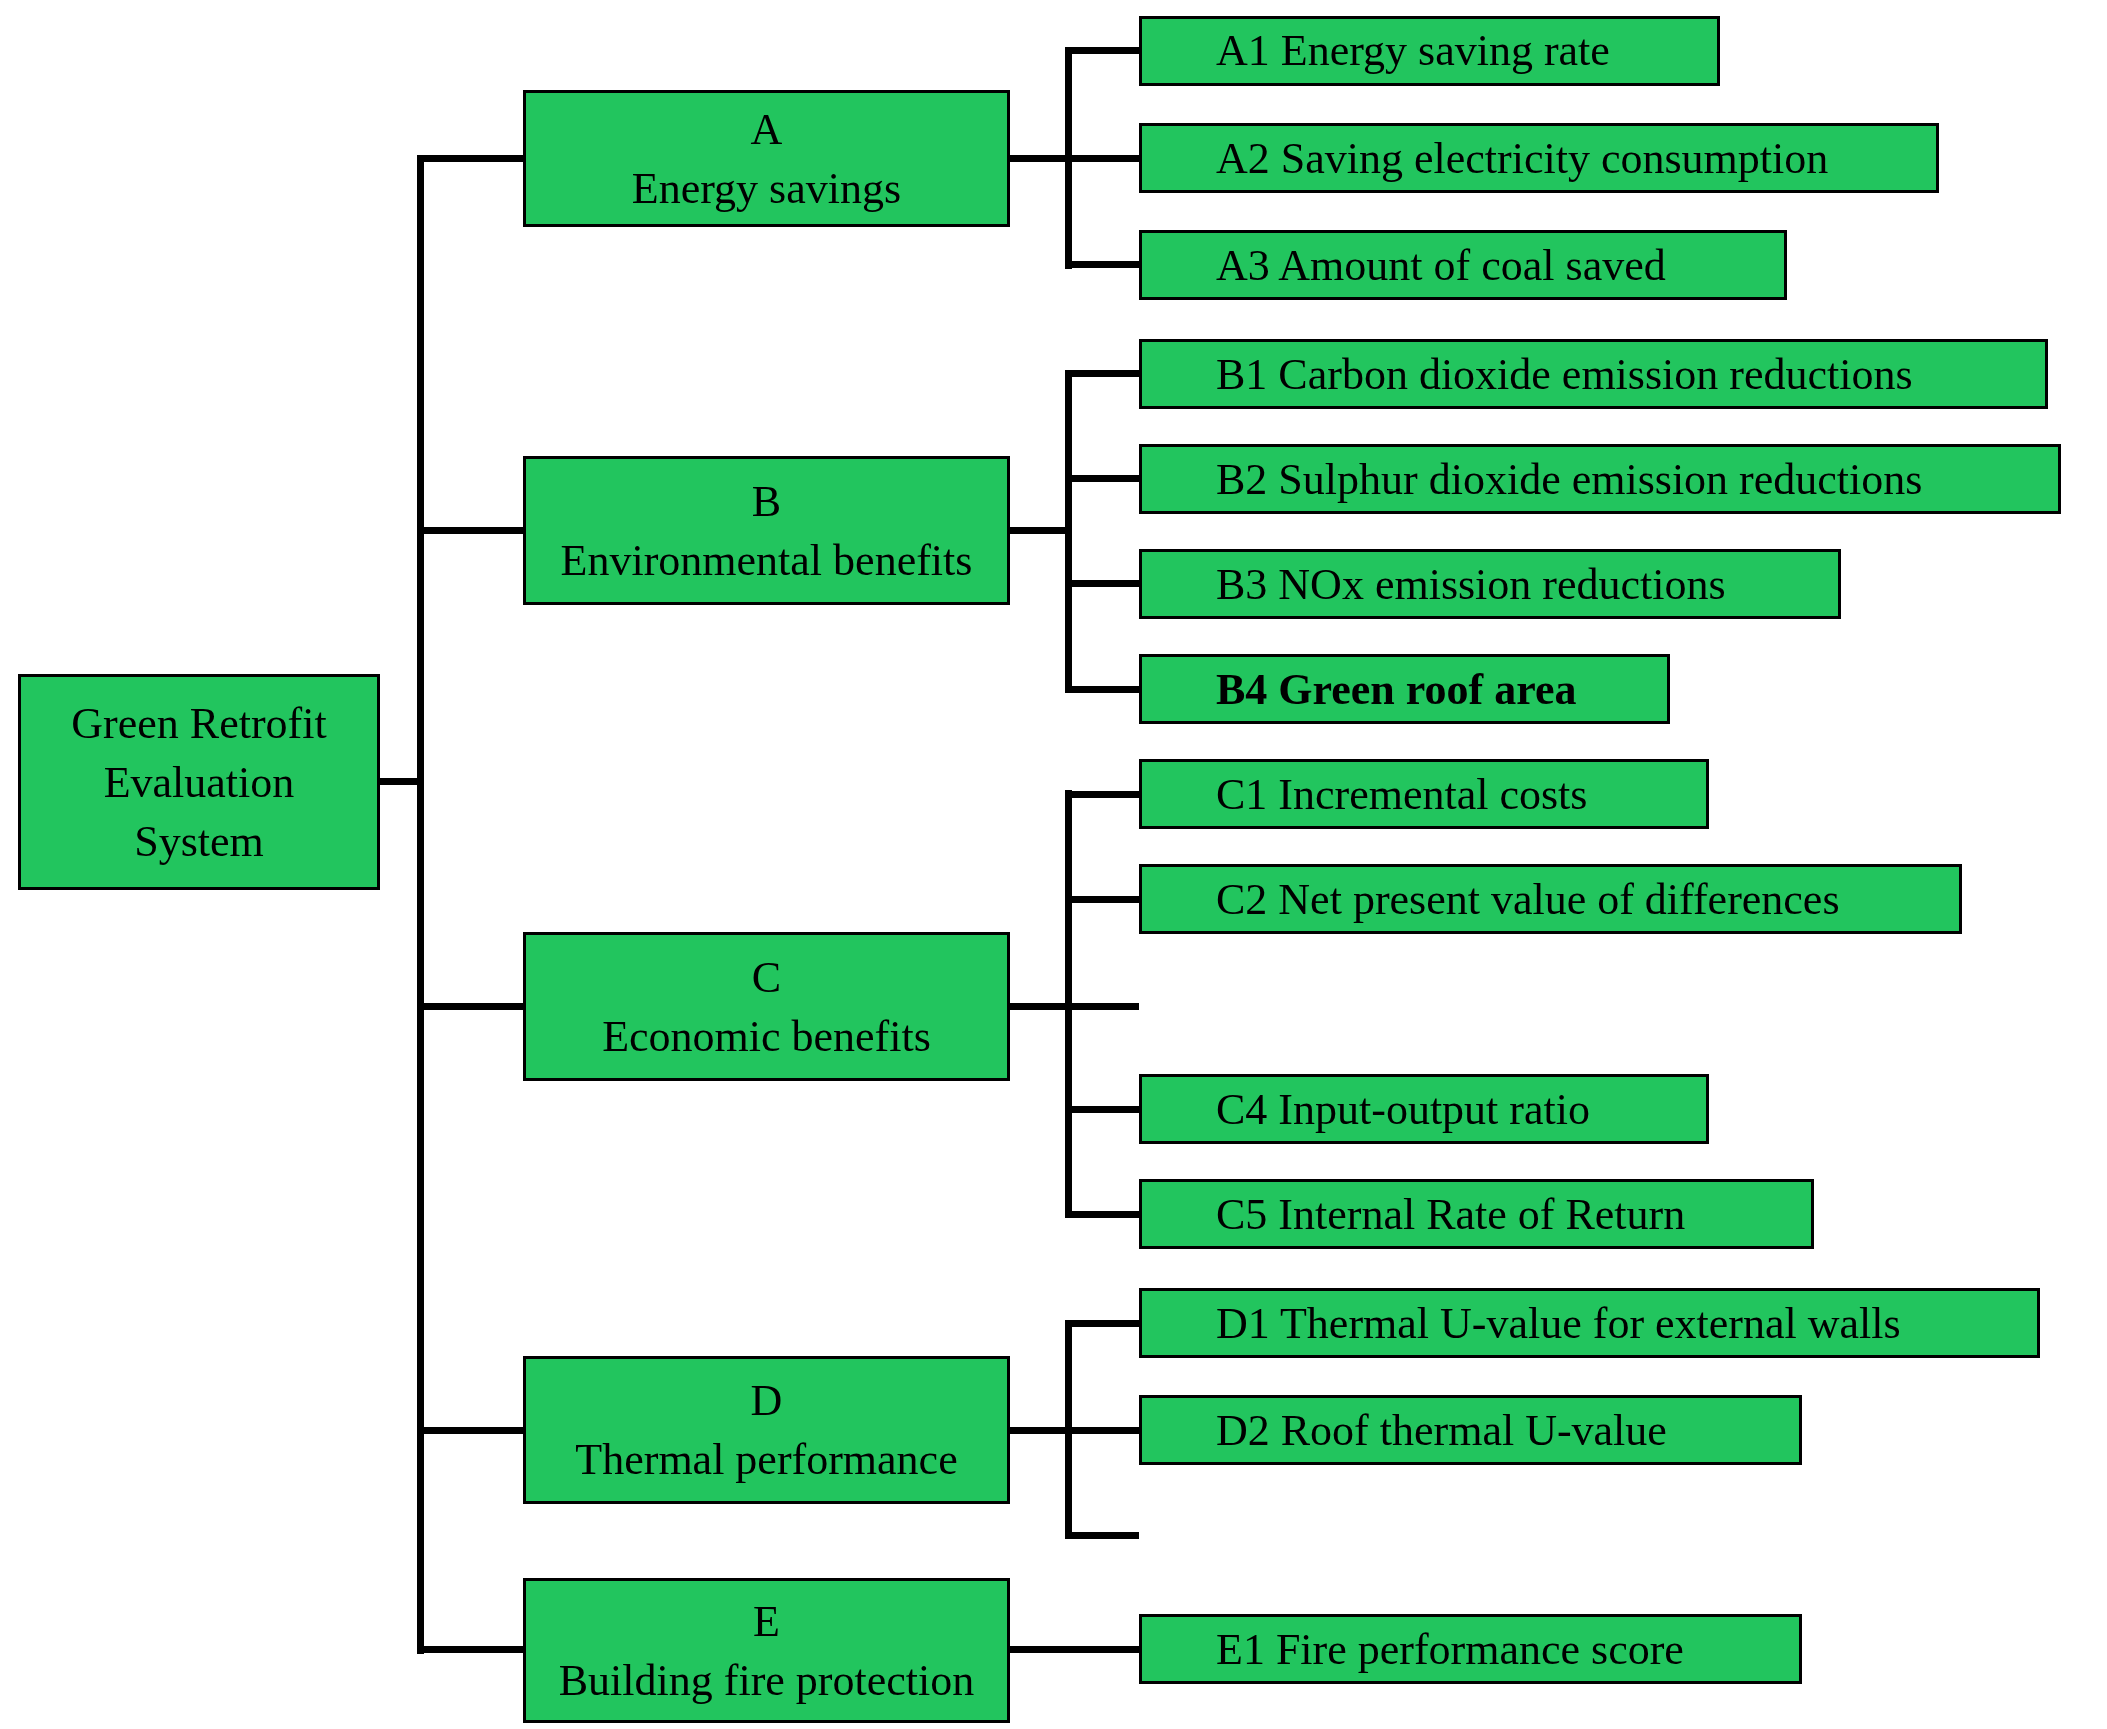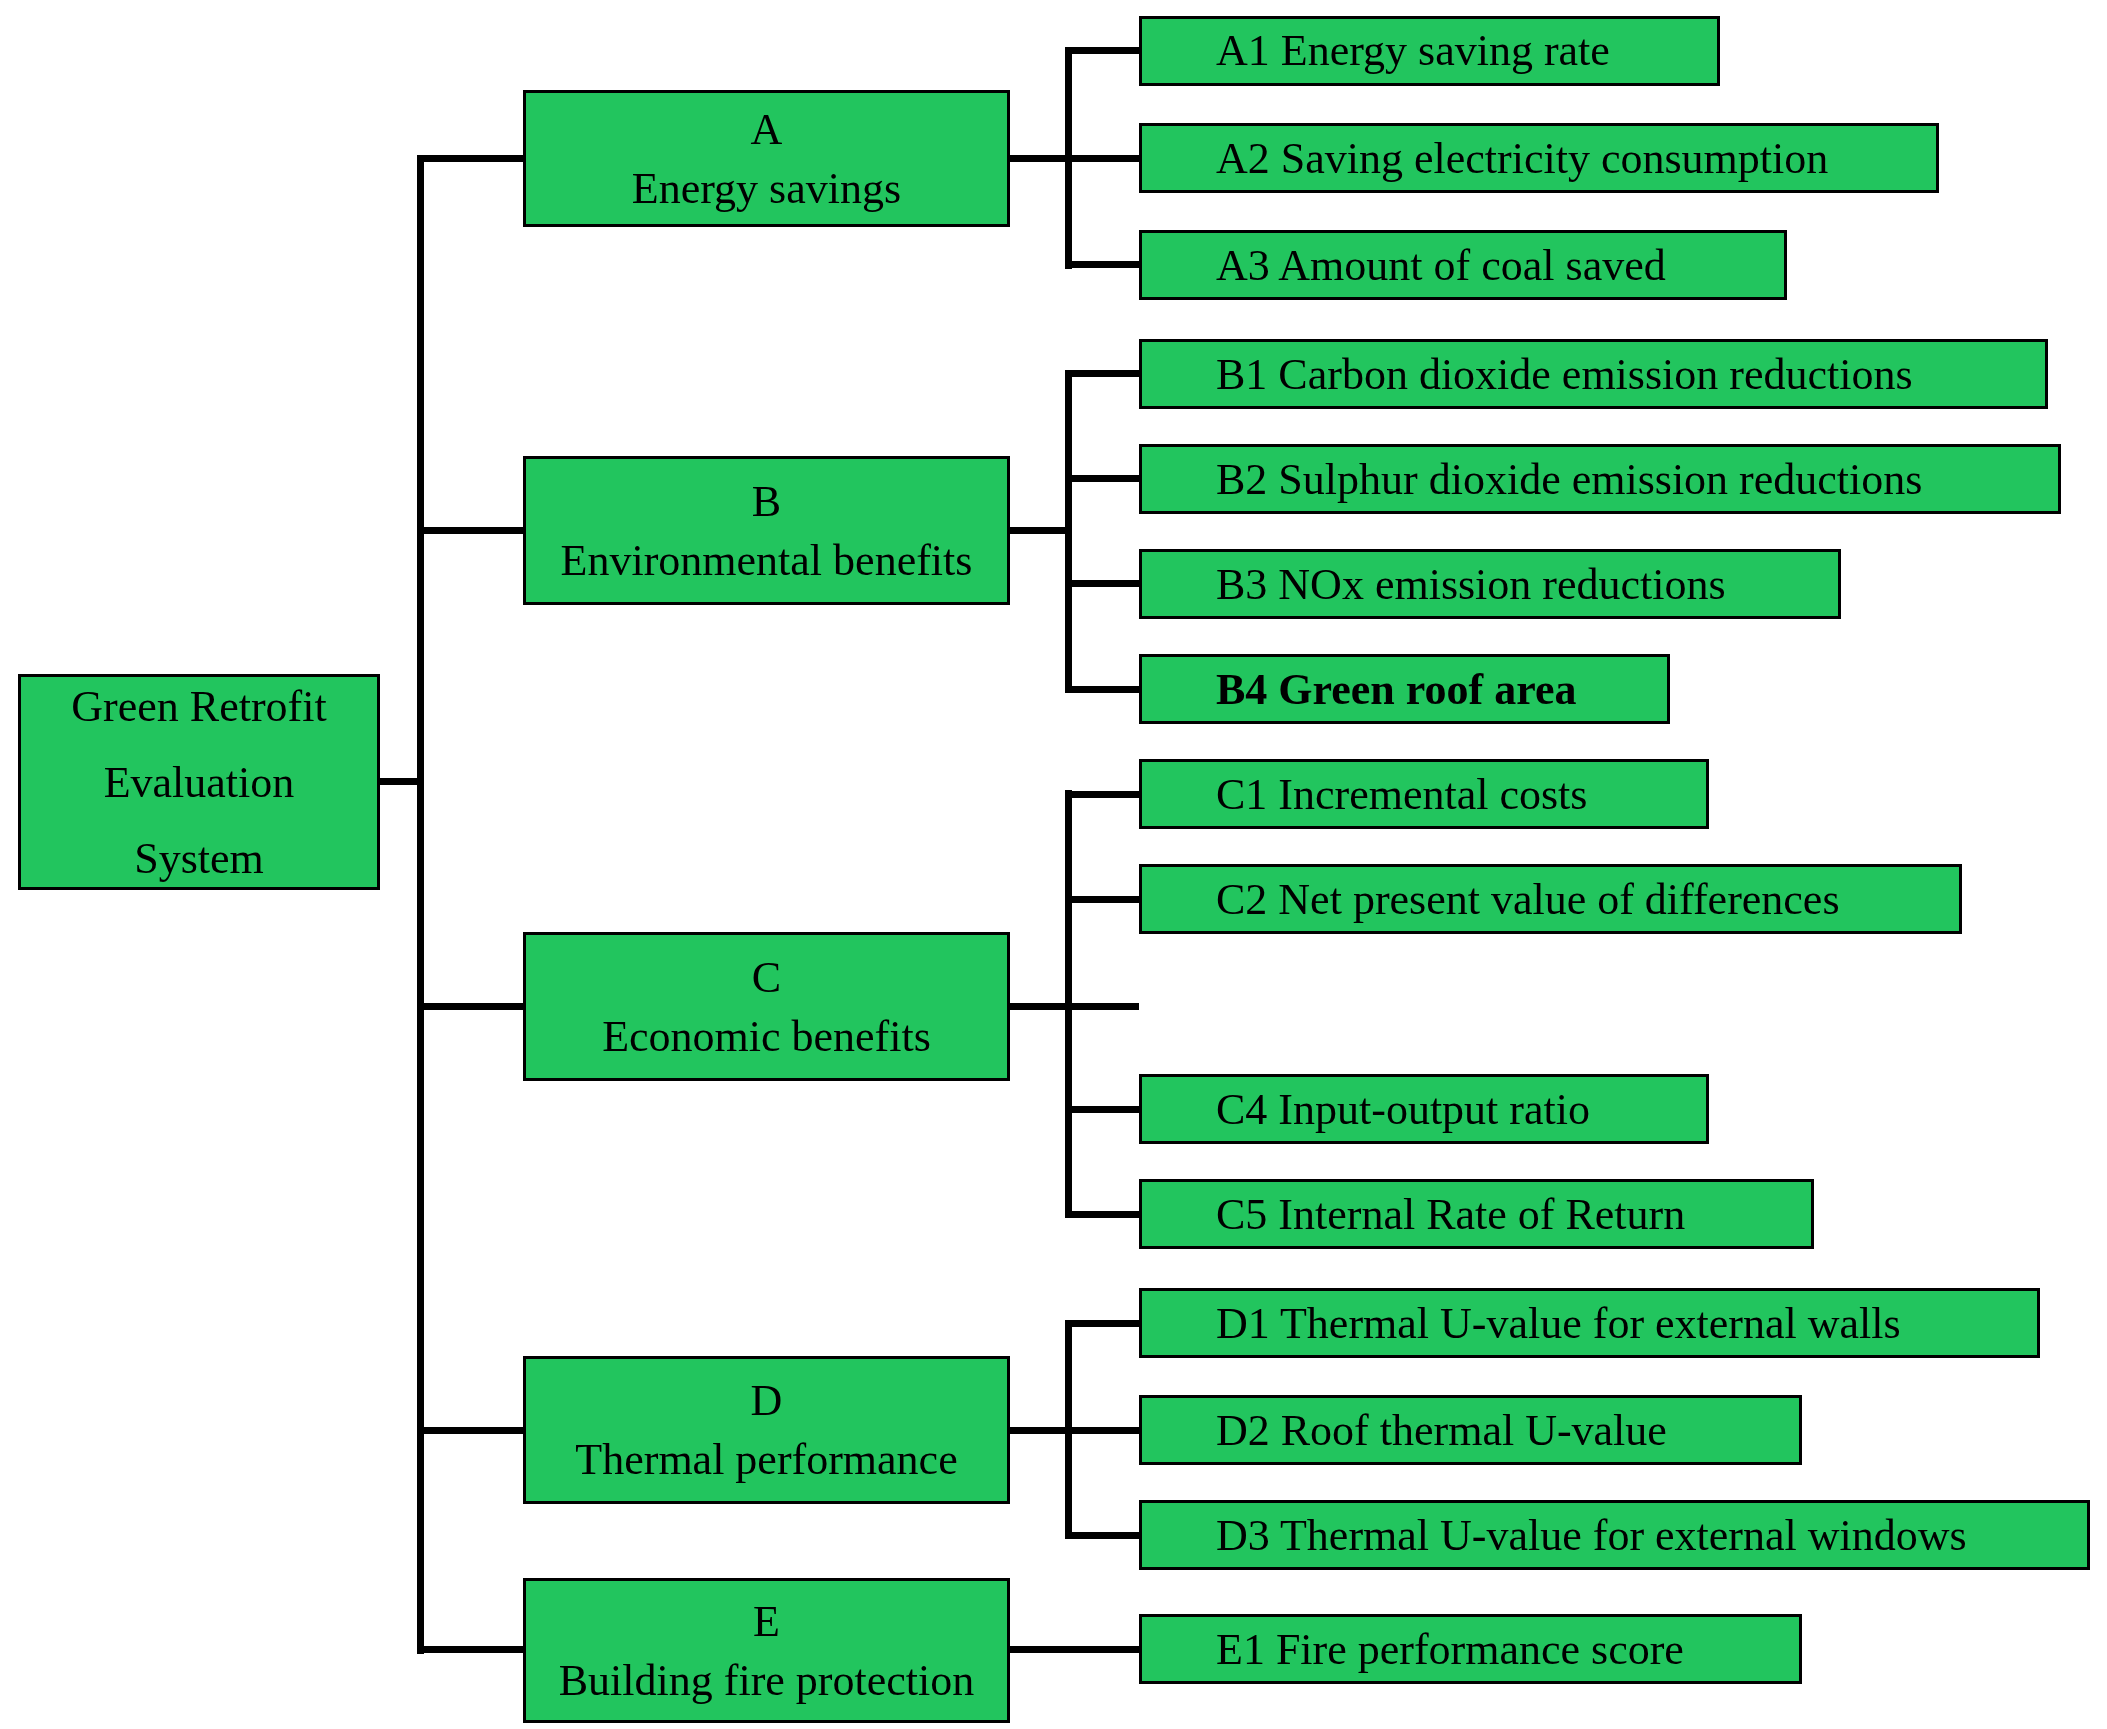--- a/index.html
+++ b/index.html
@@ -77,21 +77,21 @@
     <line class="line" x1="1368" y1="1020" x2="1463" y2="1020"></line>
     <line class="line" x1="1368" y1="1155" x2="1463" y2="1155"></line>
     <line class="line" x1="1368" y1="1293" x2="1463" y2="1293"></line>
     <line class="line" x1="1368" y1="1425" x2="1463" y2="1425"></line>
     <line class="line" x1="1368" y1="1560" x2="1463" y2="1560"></line>
     <line class="line" x1="1368" y1="1700" x2="1463" y2="1700"></line>
     <line class="line" x1="1368" y1="1837" x2="1463" y2="1837"></line>
     <line class="line" x1="1368" y1="1972" x2="1463" y2="1972"></line>
   </svg>
 
-  <div class="box root-box" style="left:18px; top:674px; width:362px; height:216px;gap:17px;">
+  <div class="box root-box" style="left:18px; top:674px; width:362px; height:216px;">
     <div>Green Retrofit</div>
     <div>Evaluation</div>
     <div>System</div>
   </div>
 
   <div class="box cat-box" style="left:523px; top:90px; width:487px; height:137px;">
     <div>A</div>
     <div>Energy savings</div>
   </div>
 
@@ -150,22 +150,19 @@
   <div class="box leaf-box" style="left:1139px; top:1179px; width:675px; height:70px;">
     <span>C5 Internal Rate of Return</span>
   </div>
 
   <div class="box leaf-box" style="left:1139px; top:1288px; width:901px; height:70px;">
     <span>D1 Thermal U-value for external walls</span>
   </div>
   <div class="box leaf-box" style="left:1139px; top:1395px; width:663px; height:70px;">
     <span>D2 Roof thermal U-value</span>
   </div>
-  <div class="box leaf-box" style="left:1139px; top:1500px; width:951px; height:70px;">
-    <span>D3 Thermal U-value for external windows</span>
-  </div>
 
   <div class="box leaf-box" style="left:1139px; top:1614px; width:663px; height:70px;">
     <span>E1 Fire performance score</span>
   </div>
 
 </div>
 
 
 </body></html>

